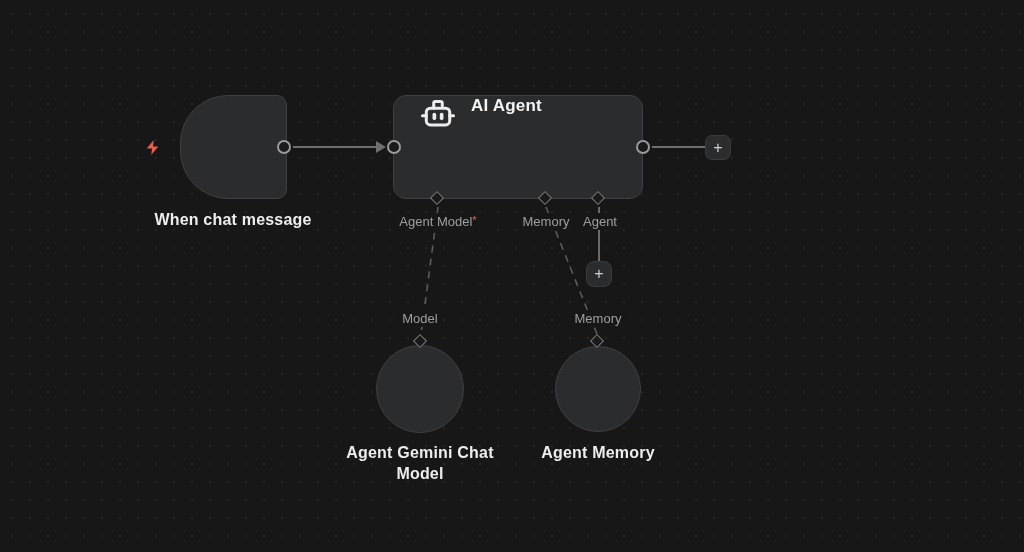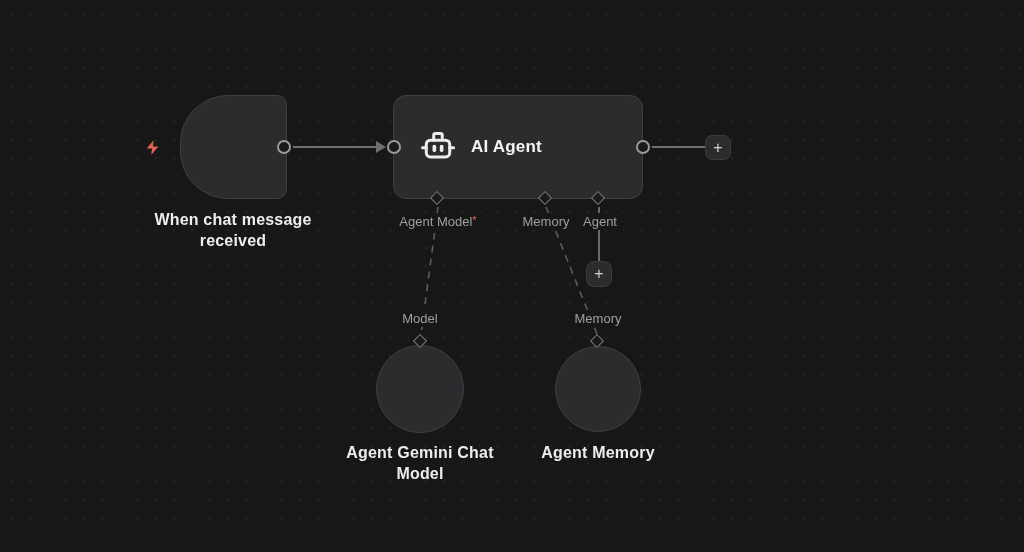--- a/index.html
+++ b/index.html
@@ -8,21 +8,21 @@
     position:relative;width:1024px;height:552px;overflow:hidden;
     background-color:#171717;
     background-image:radial-gradient(circle,#262627 1.1px,transparent 1.4px);
     background-size:18px 18px;background-position:3px 5px;
     font-family:"Liberation Sans",sans-serif;
   }
   .node{
     position:absolute;background:#2b2c2e;border:1px solid #3f4043;z-index:2;
   }
   .node-trigger{left:180px;top:95px;width:107px;height:104px;border-radius:48px 10px 10px 48px;}
-  .node-agent{left:393px;top:95px;width:250px;height:104px;border-radius:13px;display:flex;align-items:center;}
+  .node-agent{left:393px;top:95px;width:250px;height:104px;border-radius:13px;display:flex;}
   .node-circle{border-radius:50%;}
   .node-gemini{left:376px;top:345px;width:88px;height:88px;}
   .node-memory{left:555px;top:346px;width:86px;height:86px;}
   .center-icon{position:absolute;display:flex;align-items:center;justify-content:center;}
   .agent-title{font-size:17px;font-weight:700;color:#f3f3f3;margin-left:14px;letter-spacing:.2px;}
   .caption{
     position:absolute;transform:translateX(-50%);text-align:center;z-index:2;
     color:#ededed;font-size:16px;font-weight:700;line-height:21px;letter-spacing:.2px;white-space:nowrap;
   }
   .port-circle{
@@ -72,21 +72,20 @@
 
   <div class="node node-trigger"></div>
   <div class="center-icon" style="left:208px;top:122px;width:56px;height:56px;">
     <svg width="56" height="56" viewBox="0 0 32 32" fill="none" stroke="#ececec" stroke-width="2.2" stroke-linecap="round" stroke-linejoin="round">
       <path d="M12.5 20 a2 2 0 0 0 2 2 h6.8 l4.3 4.3 V12.5 a2 2 0 0 0 -2 -2 h-9.1 a2 2 0 0 0 -2 2 z"></path>
       <path d="M19.5 15.5 a2 2 0 0 1 -2 2 H9.5 l-4.3 4.3 V8 a2 2 0 0 1 2 -2 h10.3 a2 2 0 0 1 2 2 z" fill="#2b2c2e"></path>
     </svg>
   </div>
   <div class="caption" style="left:233px;top:209px;">
     <div>When chat message</div>
-    <div>received</div>
   </div>
 
   <div class="port-circle" style="left:277px;top:140px;"></div>
   <div class="hline" style="left:293px;top:146px;width:83px;"></div>
   <div class="arrowhead" style="left:376px;top:141px;"></div>
   <div class="port-circle" style="left:387px;top:140px;"></div>
 
   <div class="node node-agent">
     <div style="margin-left:25px;">
       <svg width="38" height="38" viewBox="0 0 24 24" fill="none" stroke="#ededed" stroke-width="1.9" stroke-linecap="round" stroke-linejoin="round">

